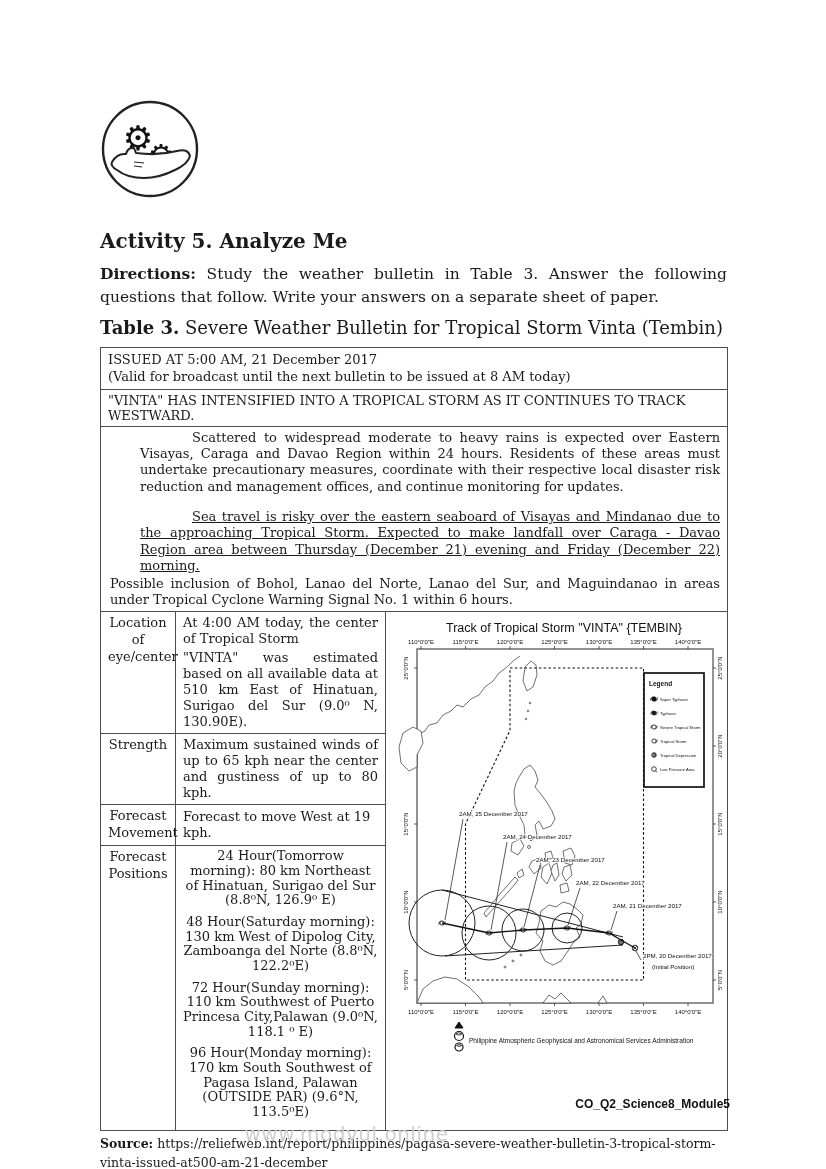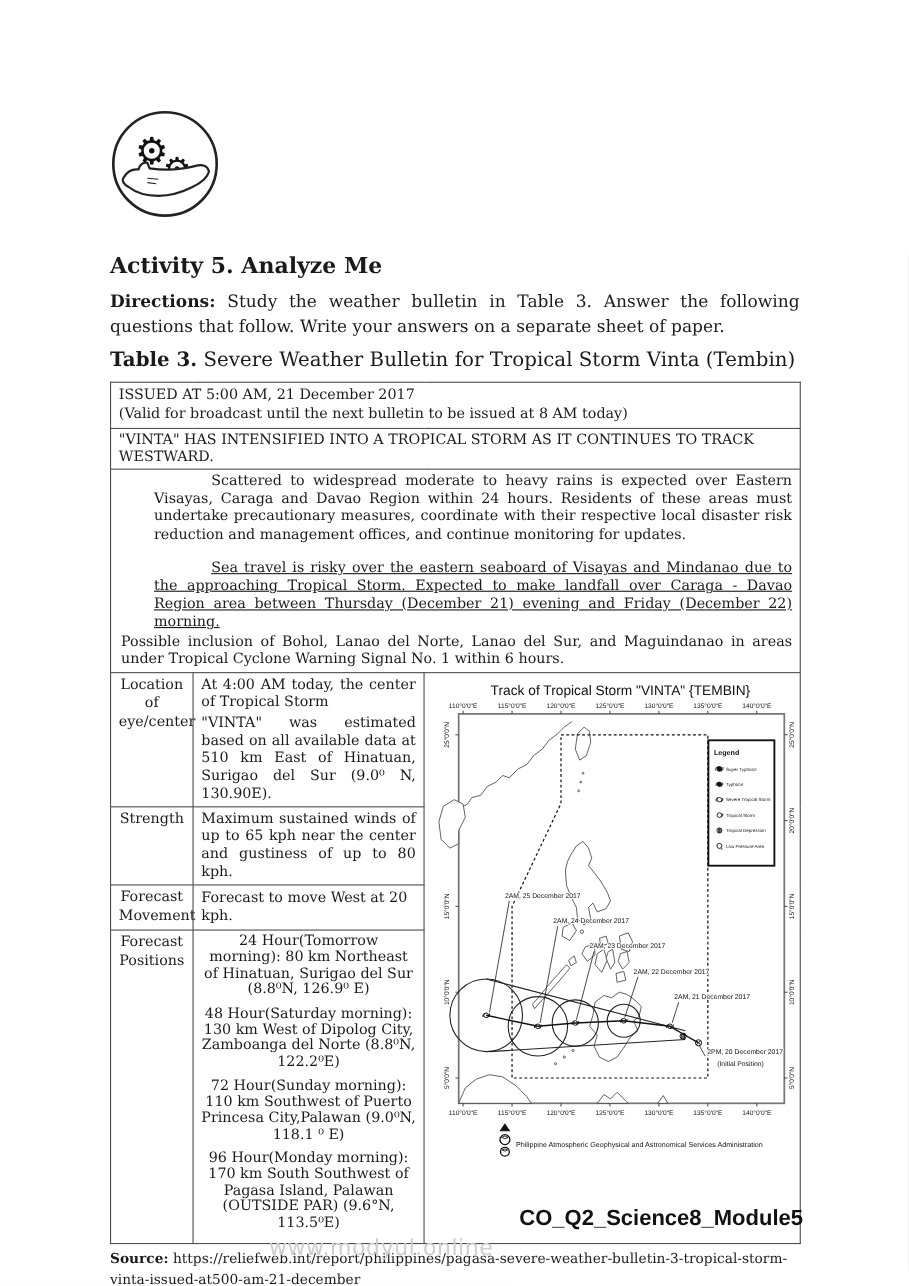--- a/index.html
+++ b/index.html
@@ -41,21 +41,21 @@
   .map-title{font-size:12.5px;}
   .ax{font-size:6px;}
   .trk{font-size:6.2px;paint-order:stroke;stroke:#ffffff;stroke-width:1.6px;}
   .leg-title{font-size:6.5px;font-weight:bold;}
   .leg-item{font-size:4.1px;}
   .attr{font-size:6.5px;}
   
   .source{font-size:12.5px;line-height:1.5;margin:4px 0 0 0;}
   .module-code{
     position:absolute;right:96px;top:1097px;font-family:"Liberation Sans","DejaVu Sans",sans-serif;
-    font-weight:bold;font-size:20px;color:#111;
+    font-weight:bold;font-size:12px;color:#111;
   }
   .watermark{
     position:absolute;left:0;top:1122px;width:693px;text-align:center;
     font-family:"DejaVu Sans","Liberation Sans",sans-serif;font-size:20px;color:#cfcfcf;letter-spacing:.5px;
   }
 </style>
 </head>
 <body>
 
 <div class="page">
@@ -291,21 +291,21 @@
       </tr>
       <tr style="height:70px">
         <td class="rowlabel">Strength</td>
         <td class="rowcontent" style="vertical-align:middle">
           <p>Maximum sustained winds of up to 65 kph near the center and gustiness of up to 80 kph.</p>
         </td>
       </tr>
       <tr style="height:41px">
         <td class="rowlabel">Forecast Movement</td>
         <td class="rowcontent" style="vertical-align:middle">
-          <p style="text-align:left">Forecast to move West at 20 kph.</p>
+          <p style="text-align:left">Forecast to move West at 19 kph.</p>
         </td>
       </tr>
       <tr>
         <td class="rowlabel">Forecast Positions</td>
         <td class="rowcontent fpos">
           <p>24 Hour(Tomorrow morning): 80 km Northeast of Hinatuan, Surigao del Sur (8.8⁰N, 126.9⁰ E)</p>
           <p>48 Hour(Saturday morning): 130 km West of Dipolog City, Zamboanga del Norte (8.8⁰N, 122.2⁰E)</p>
           <p>72 Hour(Sunday morning): 110 km Southwest of Puerto Princesa City,Palawan (9.0⁰N, 118.1 ⁰ E)</p>
           <p>96 Hour(Monday morning): 170 km South Southwest of Pagasa Island, Palawan (OUTSIDE PAR) (9.6°N,  113.5⁰E)</p>
         </td>

